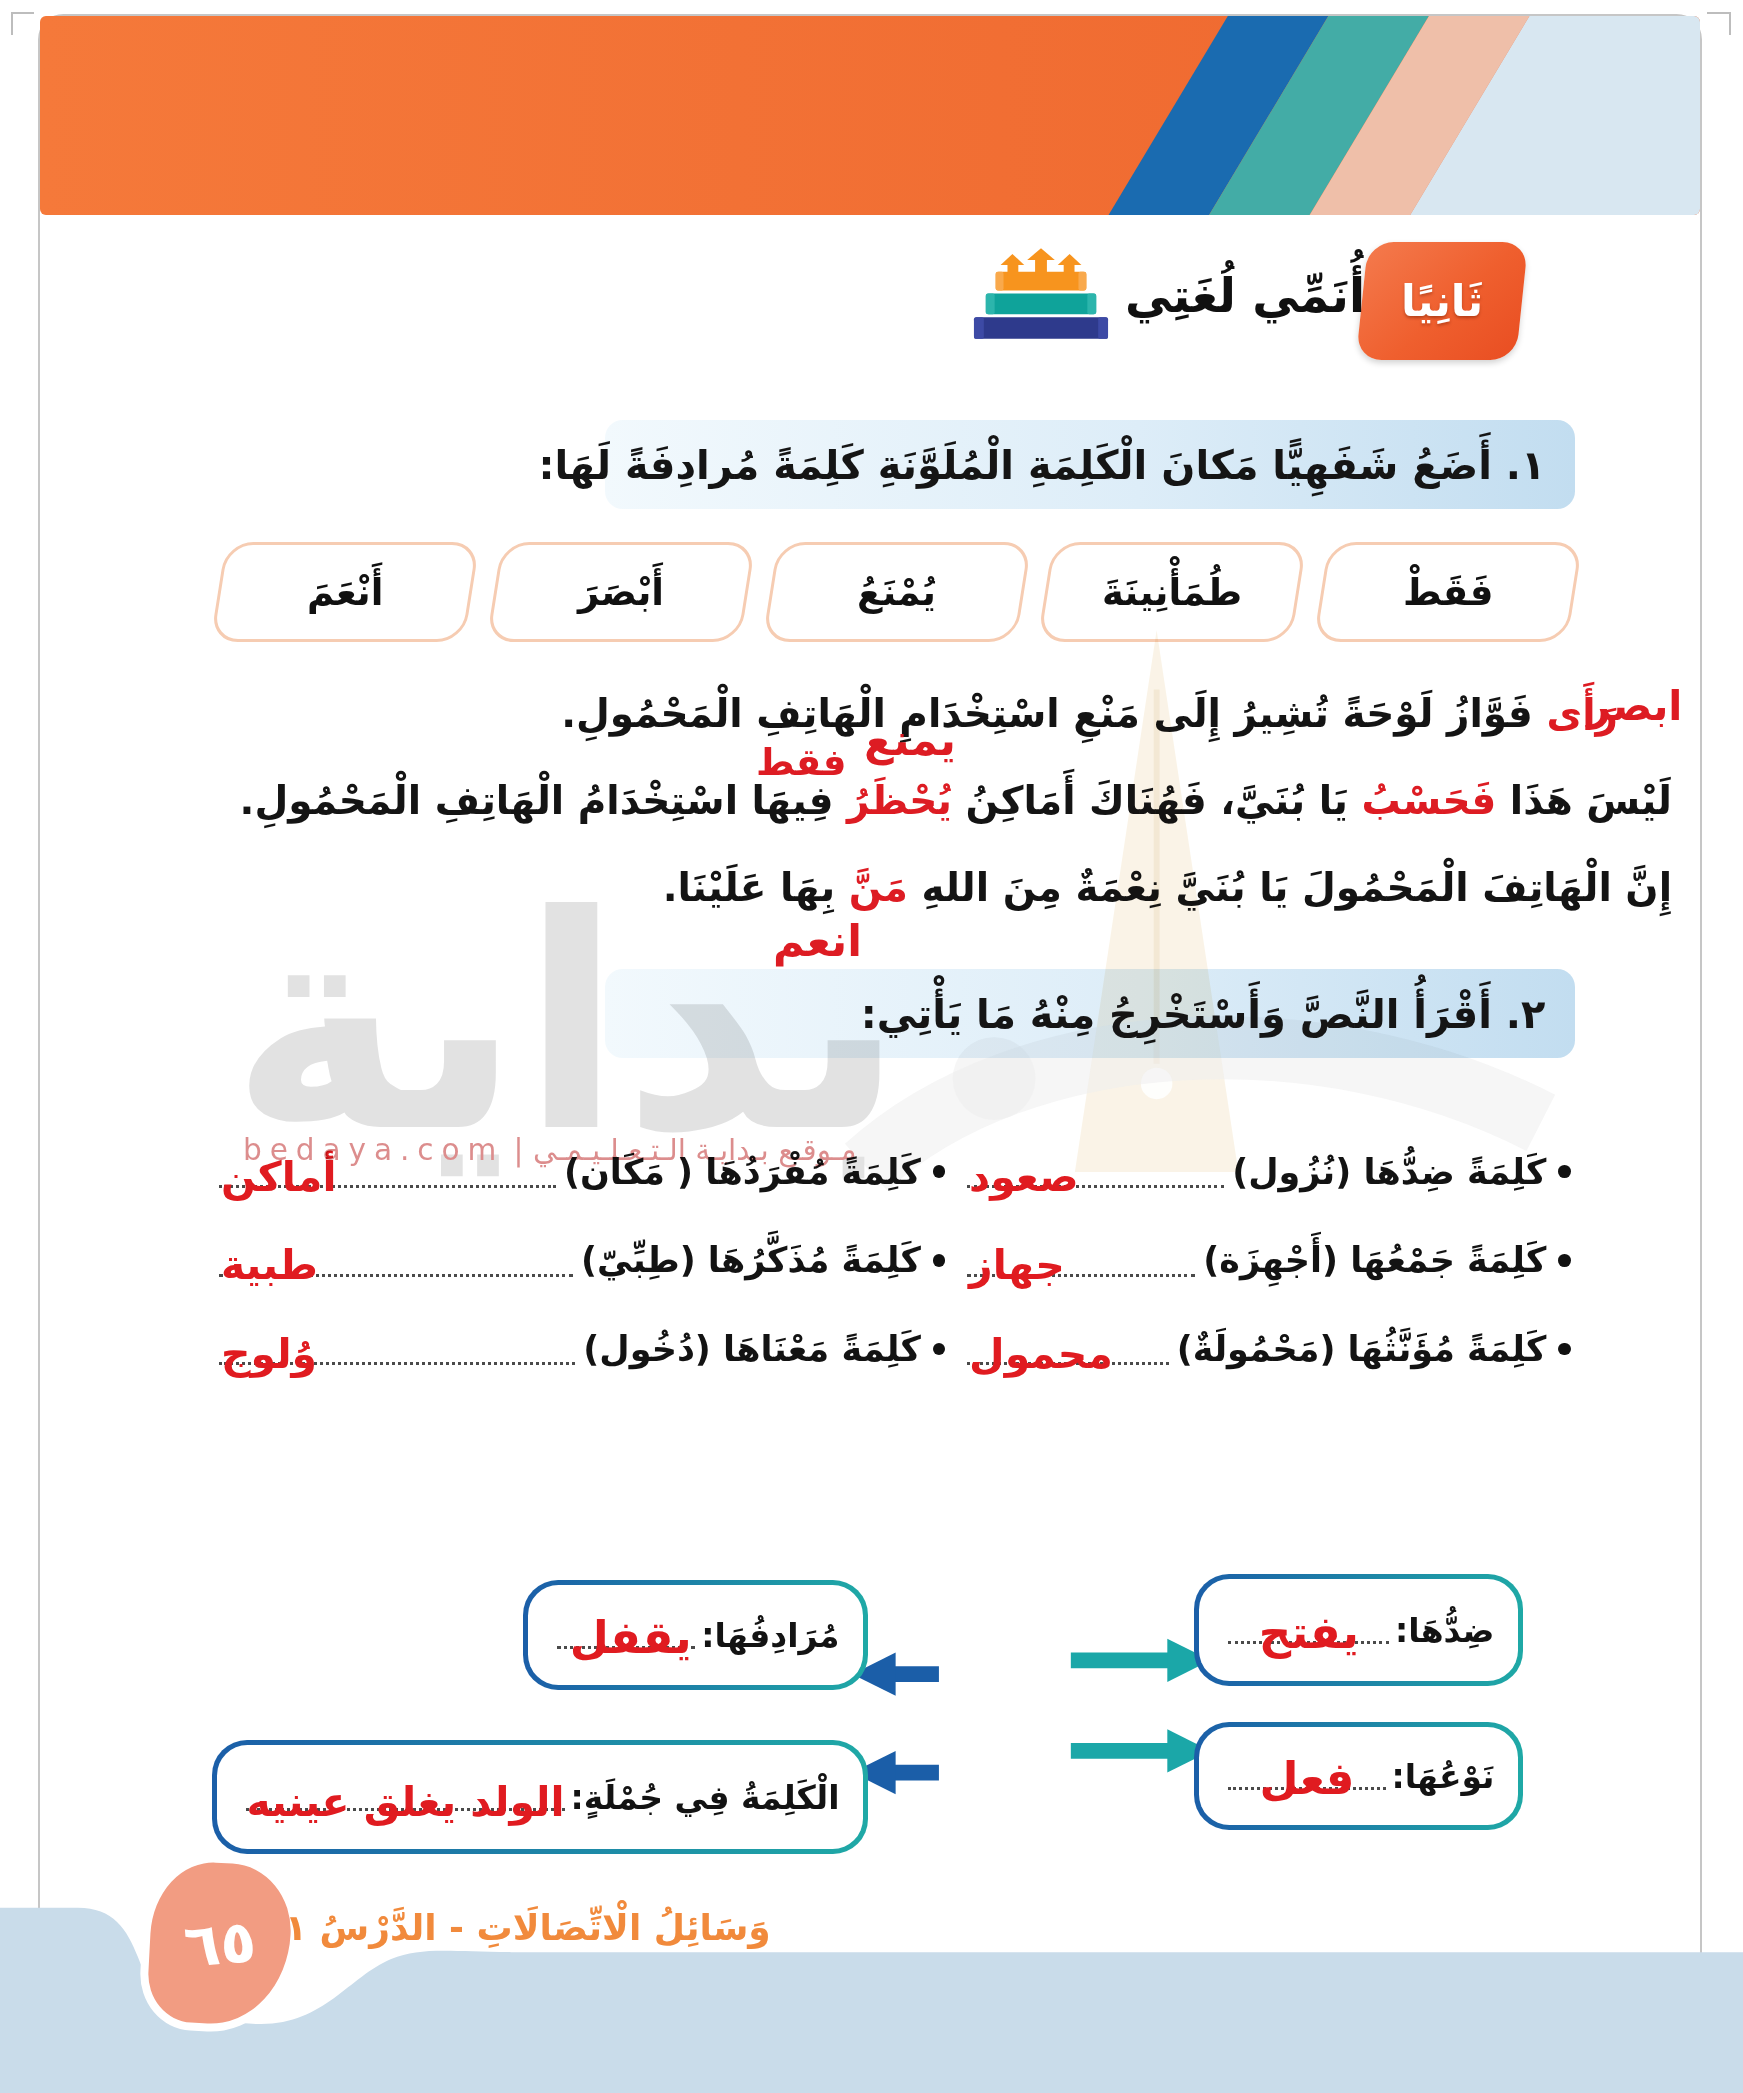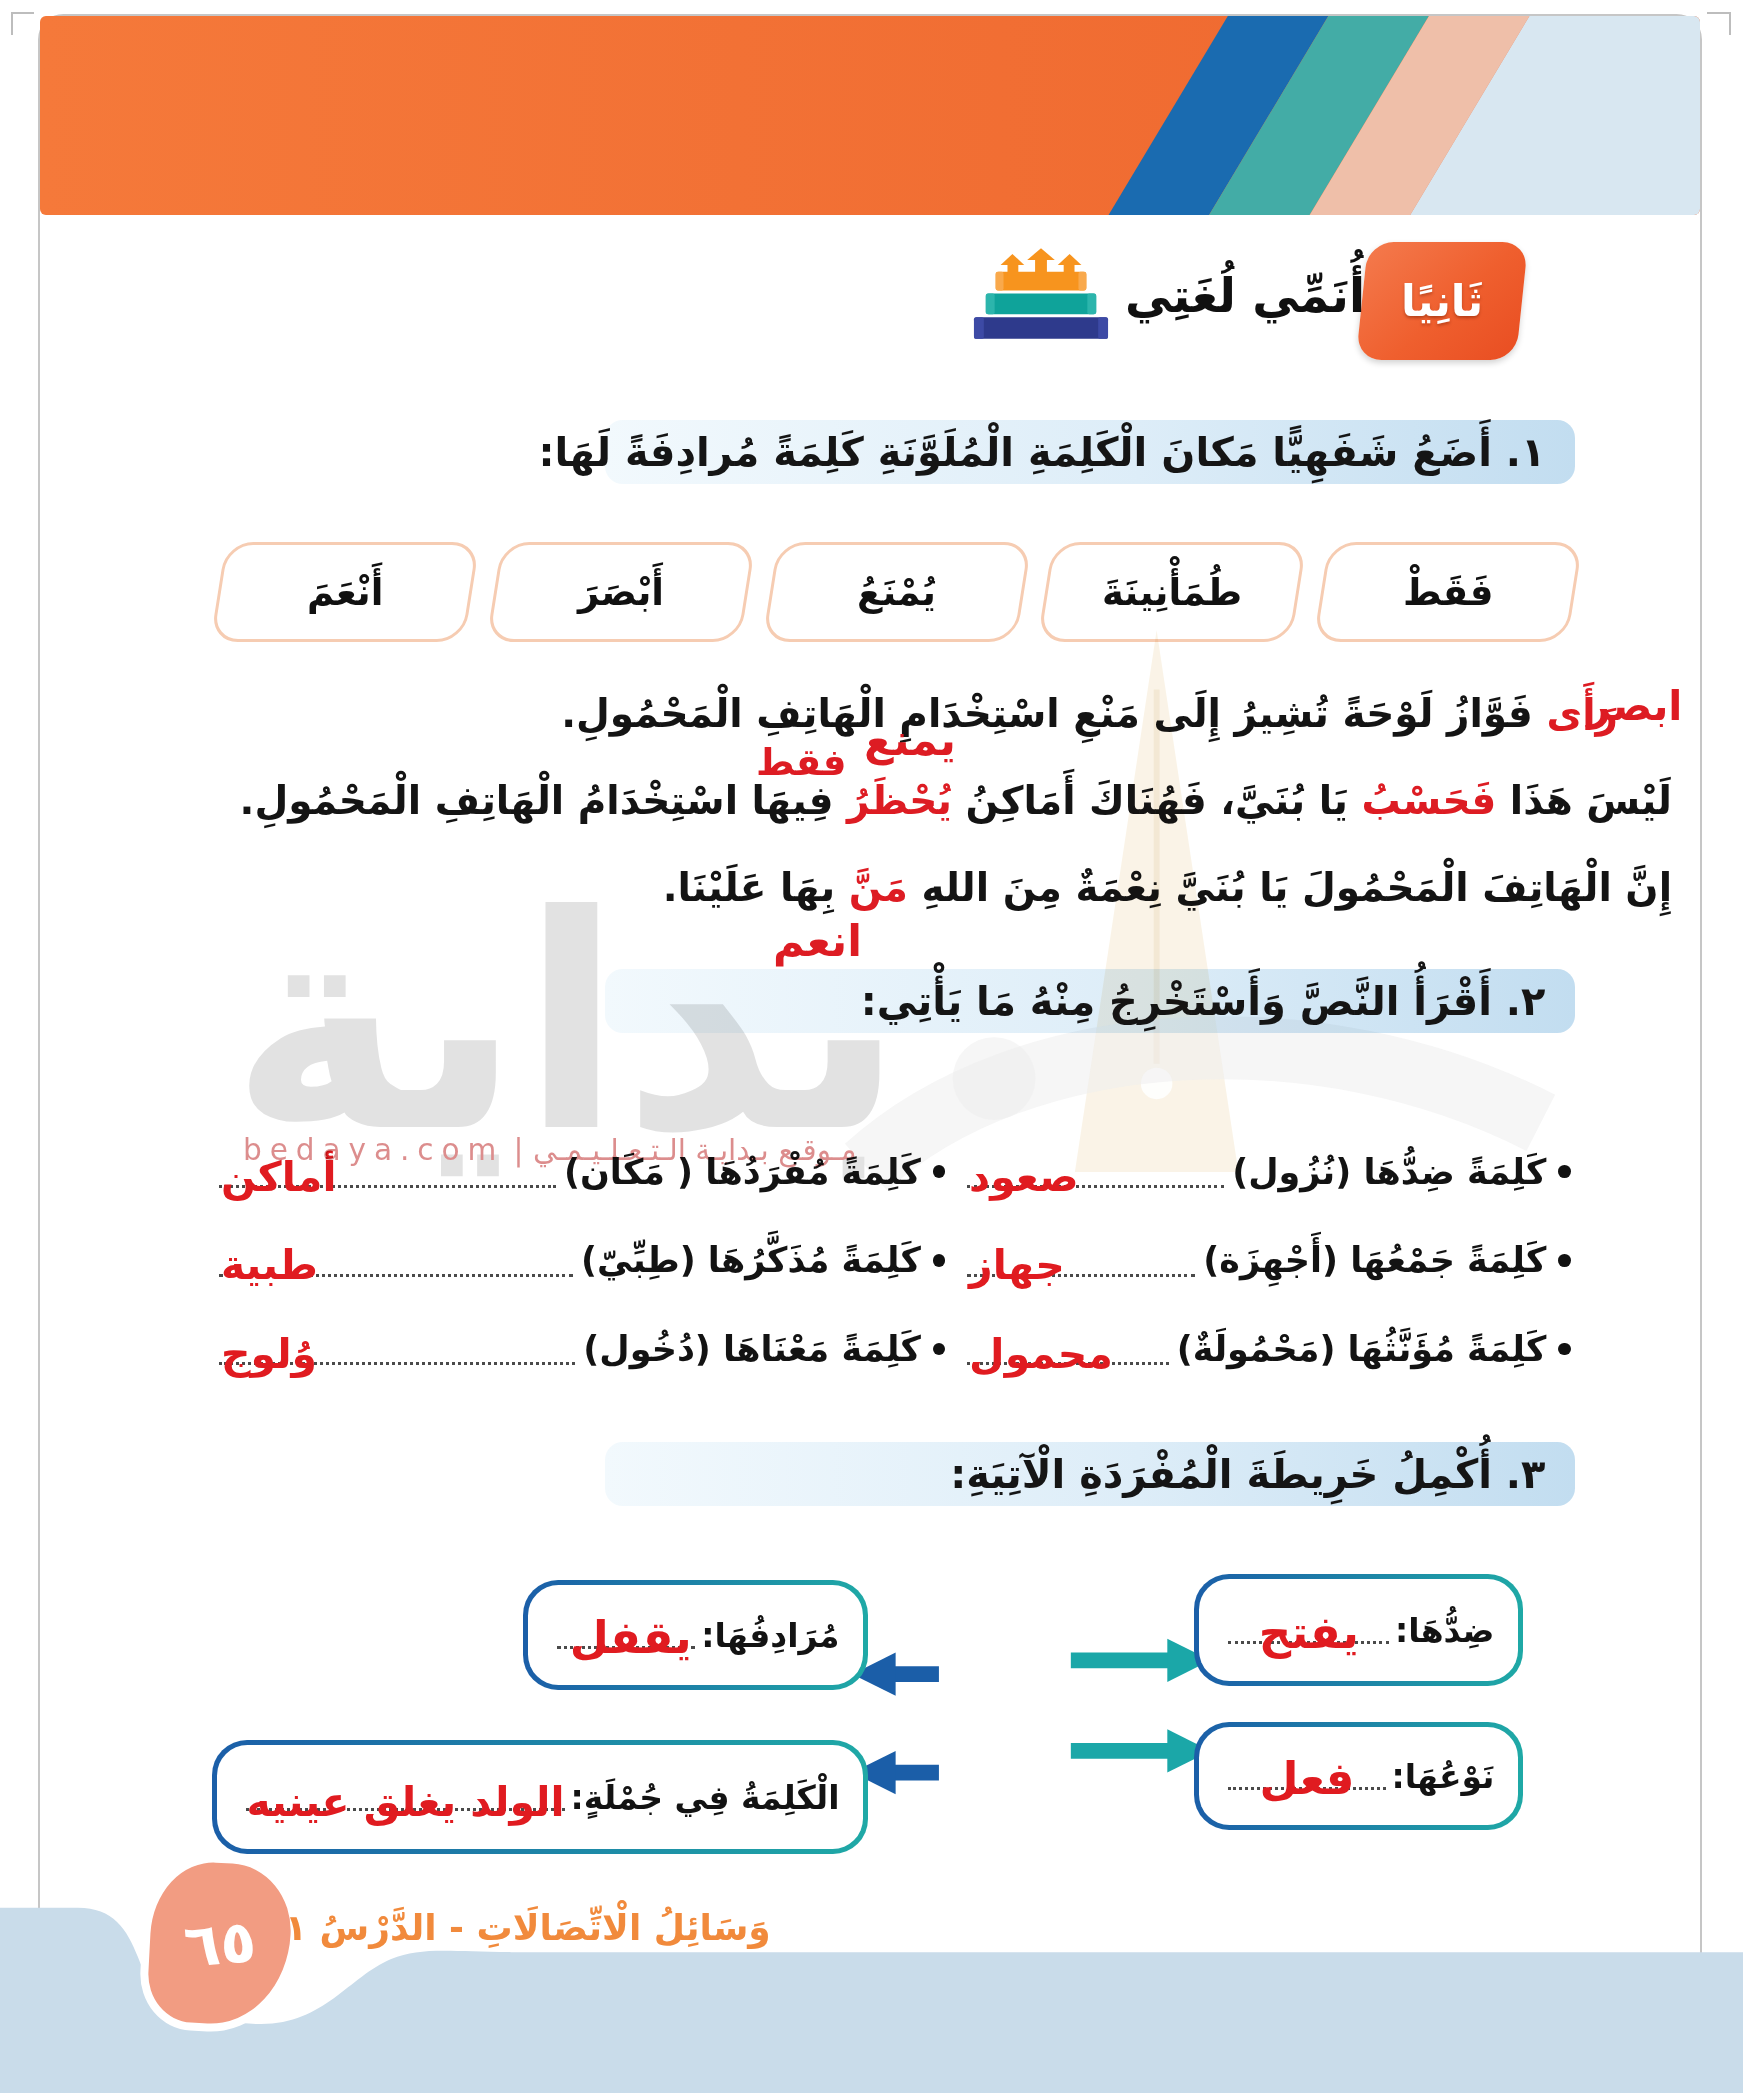--- a/index.html
+++ b/index.html
@@ -20,21 +20,21 @@
     background:linear-gradient(135deg,#f47a4d 0%,#ef5f2e 55%,#e94e22 100%);
     border-radius:25.6px; transform:skewX(-6deg);
     display:flex; align-items:center; justify-content:center;
     box-shadow:0 3px 5.9px rgba(0,0,0,.18);}
   .badge span{transform:skewX(6deg); color:#fff; font-weight:bold; font-size:43px;
     text-shadow:0 2px 3px rgba(120,30,0,.45);}
   .section-title{position:absolute; left:1103px; top:268px; width:286px; z-index:2;
     text-align:center; font-size:47px; font-weight:bold; color:#101010; white-space:nowrap;}
   .grow-icon{position:absolute; left:973px; top:248px; z-index:2;}
   
-  .exbar{position:absolute; left:606px; width:970px; height:64px; z-index:2;
+  .exbar{position:absolute; left:606px; width:970px; height:89px; z-index:2;
     border-radius:17.7px;
     background:linear-gradient(to left,#c2ddf0 0%,#ddedf8 45%,#f2f9fd 100%);
     display:flex; align-items:center; padding:0 29.6px; box-sizing:border-box;}
   .exbar .t{font-size:40px; font-weight:bold; color:#151515; white-space:nowrap;}
   
   .cards{position:absolute; left:219px; top:542px; width:1357px; height:100px; z-index:2;
     display:flex; justify-content:space-between;}
   .card{width:254px; height:100%; box-sizing:border-box;
     border:3.9px solid #f6ccb2; border-radius:27.6px; background:#fff;
     transform:skewX(-9deg);
@@ -223,23 +223,20 @@
       <div class="ex2item l">
         <span class="bullet"></span>
         <span class="lbl">كَلِمَةً مَعْنَاهَا (دُخُول)</span>
         <span class="leader">
             <span class="ans">وُلوج</span>
           </span>
       </div>
     </div>
   </div>
 
-  <div class="exbar" style="top:1442px">
-    <span class="t">٣. أُكْمِلُ خَرِيطَةَ الْمُفْرَدَةِ الْآتِيَةِ:</span>
-  </div>
 
   <svg class="map-arrows" width="1744" height="315" viewBox="0 0 1770 320">
     <path d="M1088 106 h100" stroke="#1ba7a8" stroke-width="16"></path>
     <polygon points="1186,84 1186,128 1230,106" fill="#1ba7a8"></polygon>
     <path d="M1088 198 h100" stroke="#1ba7a8" stroke-width="16"></path>
     <polygon points="1186,176 1186,220 1230,198" fill="#1ba7a8"></polygon>
     <path d="M954 120 h-46" stroke="#1b5ea8" stroke-width="16"></path>
     <polygon points="910,98 910,142 866,120" fill="#1b5ea8"></polygon>
     <path d="M954 220 h-46" stroke="#1b5ea8" stroke-width="16"></path>
     <polygon points="910,198 910,242 866,220" fill="#1b5ea8"></polygon>

